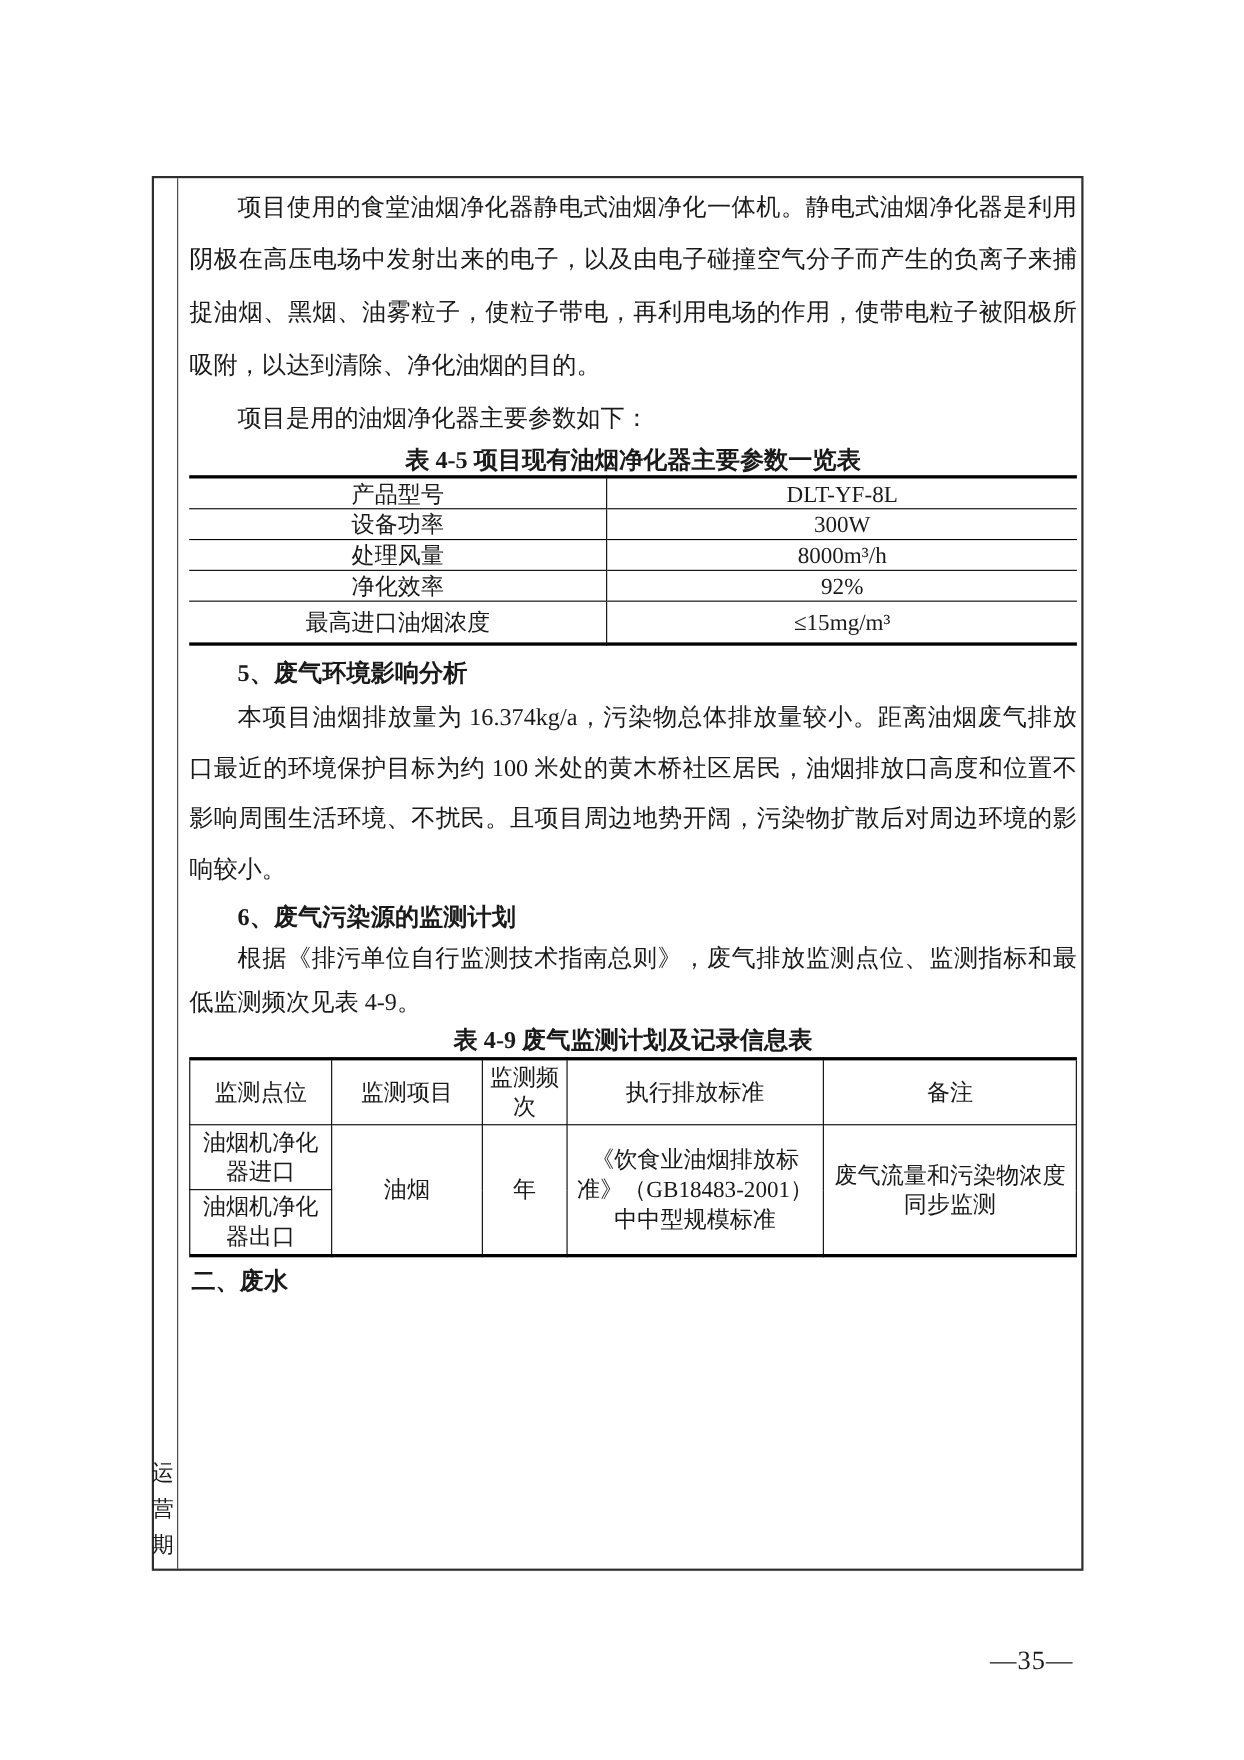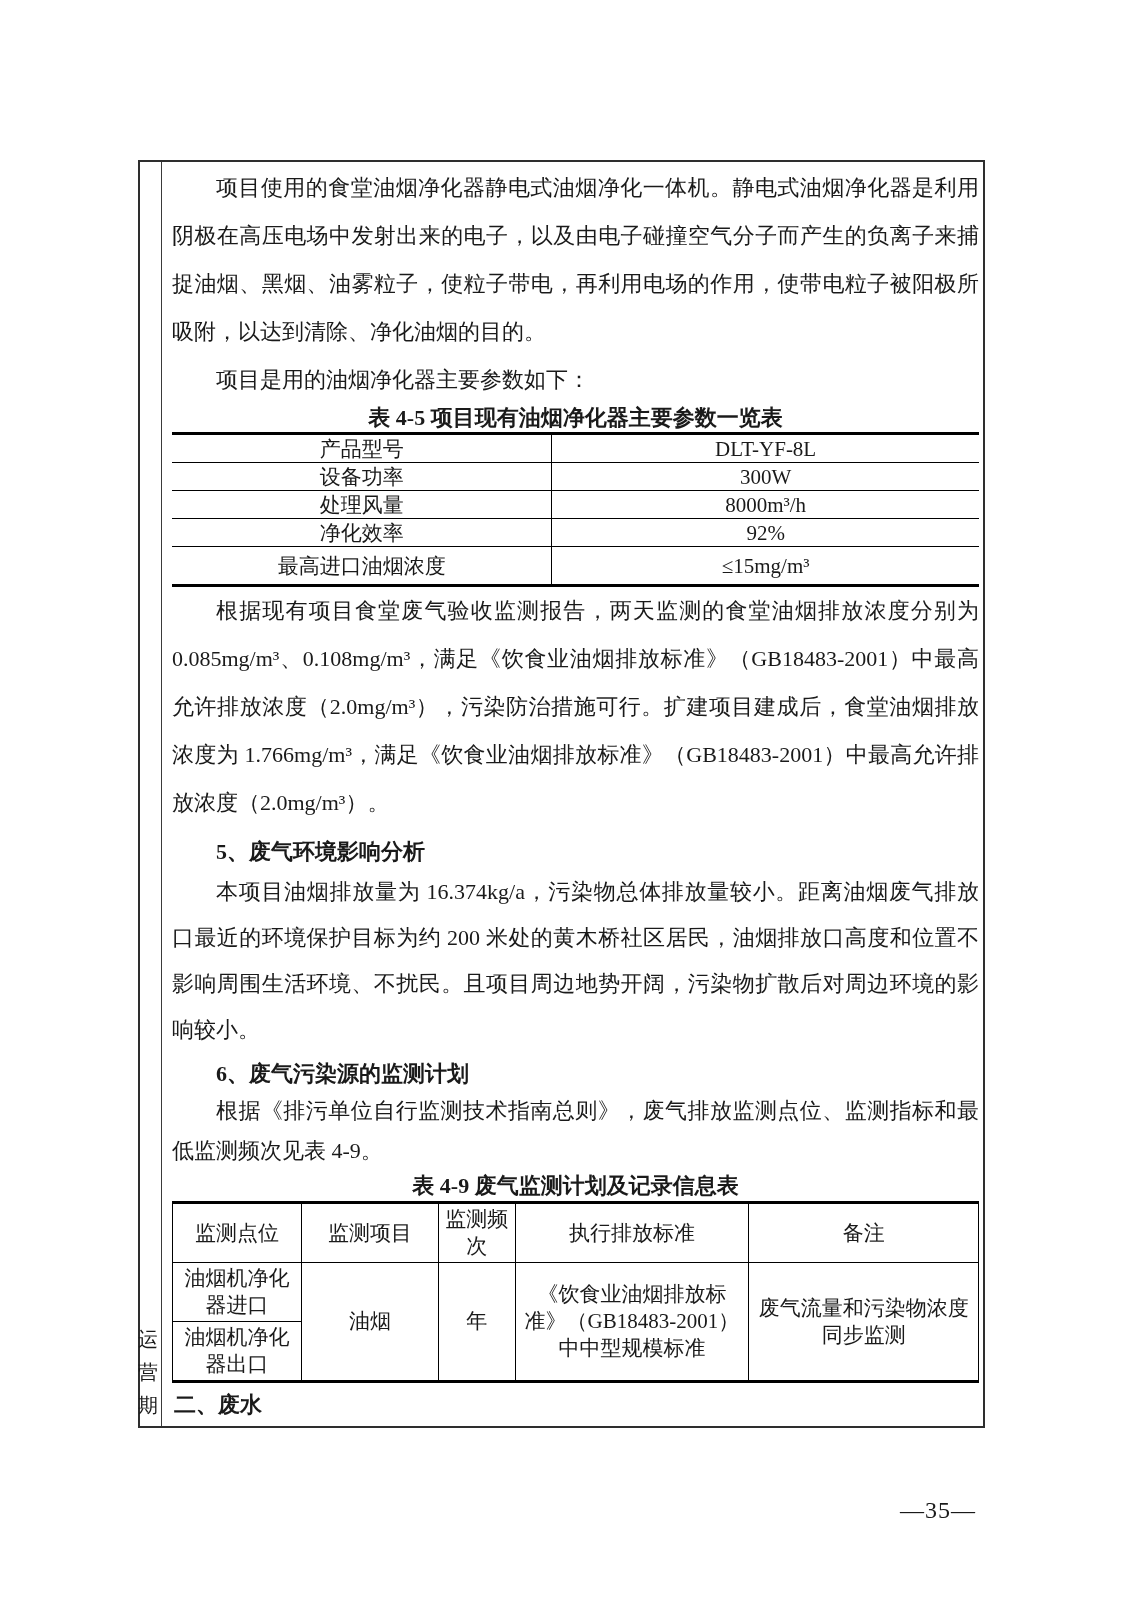--- a/index.html
+++ b/index.html
@@ -102,25 +102,24 @@
           <td class="lbl">净化效率</td>
           <td>92%</td>
         </tr>
         <tr>
           <td class="lbl">最高进口油烟浓度</td>
           <td>≤15mg/m³</td>
         </tr>
       </tbody>
     </table>
 
-    <p class="para">根据现有项目食堂废气验收监测报告，两天监测的食堂油烟排放浓度分别为0.085mg/m³、0.108mg/m³，满足《饮食业油烟排放标准》（GB18483-2001）中最高允许排放浓度（2.0mg/m³），污染防治措施可行。扩建项目建成后，食堂油烟排放浓度为 1.766mg/m³，满足《饮食业油烟排放标准》（GB18483-2001）中最高允许排放浓度（2.0mg/m³）。</p>
 
     <div class="sec-head">5、废气环境影响分析</div>
 
-    <p class="para tight">本项目油烟排放量为 16.374kg/a，污染物总体排放量较小。距离油烟废气排放口最近的环境保护目标为约 200 米处的黄木桥社区居民，油烟排放口高度和位置不影响周围生活环境、不扰民。且项目周边地势开阔，污染物扩散后对周边环境的影响较小。</p>
+    <p class="para tight">本项目油烟排放量为 16.374kg/a，污染物总体排放量较小。距离油烟废气排放口最近的环境保护目标为约 100 米处的黄木桥社区居民，油烟排放口高度和位置不影响周围生活环境、不扰民。且项目周边地势开阔，污染物扩散后对周边环境的影响较小。</p>
 
     <div class="sec-head compact">6、废气污染源的监测计划</div>
 
     <p class="para tighter">根据《排污单位自行监测技术指南总则》，废气排放监测点位、监测指标和最低监测频次见表 4-9。</p>
 
     <div class="tbl-title t49t">表 4-9 废气监测计划及记录信息表</div>
 
     <table class="t49">
       <tbody>
         <tr class="hdr">

